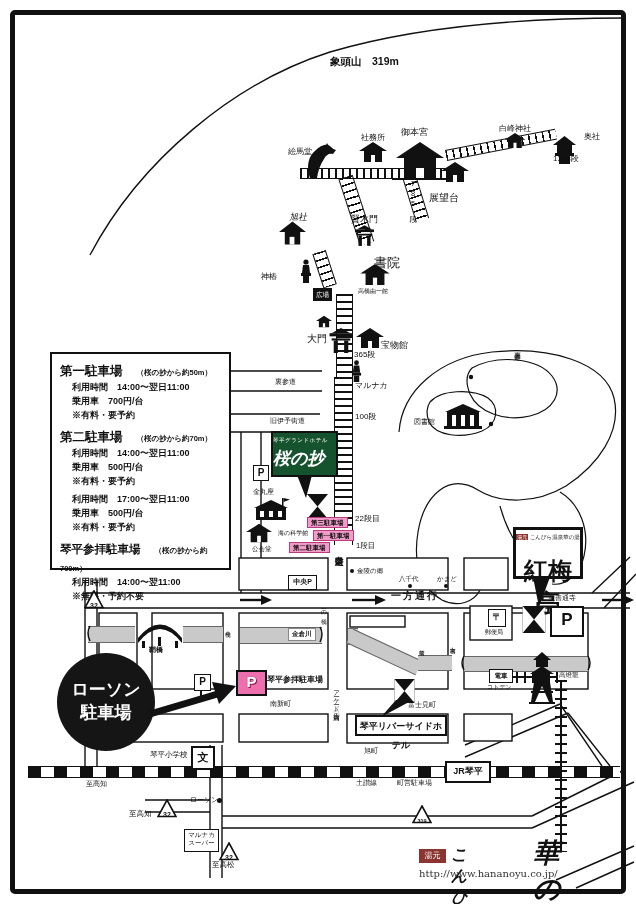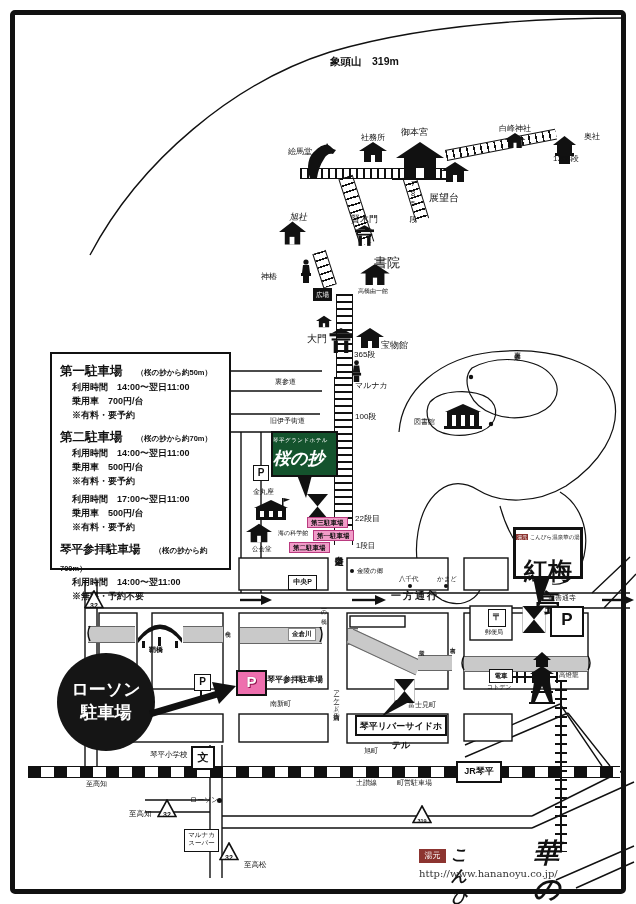--- a/index.html
+++ b/index.html
@@ -287,35 +287,35 @@
 
   <div class="pbox-pink" style="left:236px;top:670px;width:27px;height:22px;font-size:15px;line-height:20px;"><span>P</span></div>
   <div class="lb" style="left:267px;top:675px;font-size:8px;font-weight:700;">琴平参拝駐車場</div>
   <div class="pbox" style="left:194px;top:674px;width:15px;height:15px;font-size:10px;line-height:14px;"><span>P</span></div>
   <div class="abs" style="left:200px;top:689px;width:2px;height:9px;background:#111;z-index:5;"></div>
   <div class="callout">
     <div>ローソン</div>
     <div>駐車場</div>
   </div>
 
-  <div class="pbox" style="left:456px;top:761px;width:42px;height:18px;font-size:9px;line-height:16px;border-width:2px;">JR琴平</div>
+  <div class="pbox" style="left:445px;top:761px;width:42px;height:18px;font-size:9px;line-height:16px;border-width:2px;">JR琴平</div>
   <div class="lb" style="left:356px;top:779px;font-size:7px;">土讃線</div>
   <div class="lb" style="left:397px;top:779px;font-size:7px;">町営駐車場</div>
   <div class="lb" style="left:86px;top:780px;font-size:7px;">至高知</div>
 
   <div class="lb" style="left:150px;top:751px;font-size:7.5px;">琴平小学校</div>
   <div class="pbox" style="left:191px;top:746px;width:20px;height:20px;font-size:11px;line-height:18px;border-width:2px;"><span>文</span></div>
   <div class="lb" style="left:190px;top:796px;font-size:7px;">ローソン</div>
   <div class="dot" style="left:217px;top:798px;"></div>
   <div class="pbox" style="left:184px;top:829px;width:33px;height:20px;font-size:6.5px;line-height:1.3;border-width:1.3px;padding-top:1px;font-weight:400;">
     <div>マルナカ</div>
     <div>スーパー</div>
   </div>
   <div class="lb" style="left:129px;top:810px;font-size:7.5px;">至高知</div>
-  <div class="lb" style="left:212px;top:861px;font-size:7.5px;margin-left:32px;">至高松</div>
+  <div class="lb" style="left:212px;top:861px;font-size:7.5px;">至高松</div>
 
   <div class="shield" style="left:84px;top:590px;width:20px;height:20px;">
     <svg width="20" height="20" viewBox="0 0 20 20">
         <polygon points="10,1 19,17.5 1,17.5" fill="#fff" stroke="#111" stroke-width="1.6"></polygon>
       </svg>
     <span class="num">32</span>
   </div>
   <div class="shield" style="left:157px;top:799px;width:20px;height:20px;">
     <svg width="20" height="20" viewBox="0 0 20 20">
         <polygon points="10,1 19,17.5 1,17.5" fill="#fff" stroke="#111" stroke-width="1.6"></polygon>

